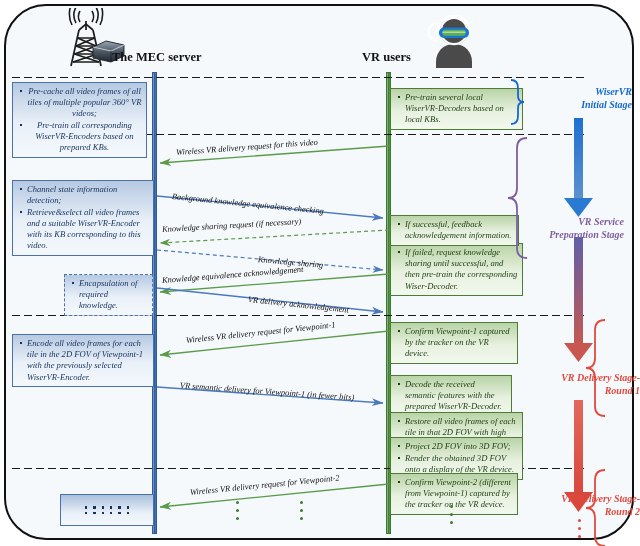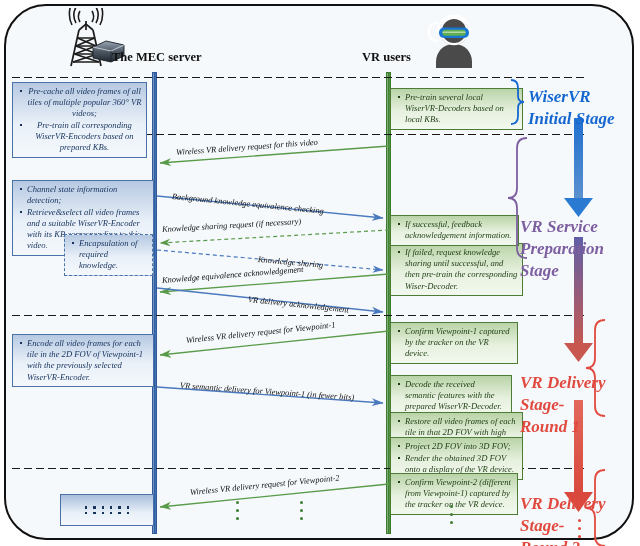--- a/index.html
+++ b/index.html
@@ -56,21 +56,21 @@
   .note li:before{
     content:"";position:absolute;left:-7px;top:4px;width:2.4px;height:2.4px;
   }
   
   .note.blue{
     background:linear-gradient(to bottom,#b6c9e2,#e9f0f8 55%,#f4f8fc);
     border:1px solid #4a72a8;color:#16335e;
   }
   .note.blue li:before{background:#16335e;}
   
-  .note.blue.dashed{border:1.4px dashed #4a72a8;}
+  .note.blue.dashed{border:1.4px dashed #4a72a8;margin-top:40px;}
   
   .note.green{
     background:linear-gradient(to bottom,#b9d3a7,#e7f1df 55%,#f2f8ee);
     border:1px solid #4c7c36;color:#1d3d12;
   }
   .note.green li:before{background:#1d3d12;}
 
   
   .dotsbox{
     position:absolute;box-sizing:border-box;
@@ -83,22 +83,22 @@
   .dotrow i{display:block;width:2.4px;height:2.4px;background:#16335e;}
 
   
   .msg-label{
     position:absolute;font-family:"Liberation Serif",serif;font-style:italic;
     font-size:8.4px;color:#111;white-space:nowrap;transform-origin:left center;
   }
 
   
   .stage-label{
-    position:absolute;text-align:left;font-family:"Liberation Serif",serif;
-    font-style:italic;font-weight:bold;font-size:17px;line-height:1.28;
+    position:absolute;text-align:right;font-family:"Liberation Serif",serif;
+    font-style:italic;font-weight:bold;font-size:10px;line-height:1.28;
     white-space:pre-line;
   }
   #lbl-initial{left:528px;top:86px;width:104px;color:#1668d0;}
   #lbl-prep{left:520px;top:216px;width:104px;color:#7d5fa0;}
   #lbl-r1{left:520px;top:372px;width:120px;color:#e04a3f;}
   #lbl-r2{left:520px;top:493px;width:120px;color:#e04a3f;}
 
   
   svg.overlay{position:absolute;left:0;top:0;width:640px;height:546px;
               pointer-events:none;}

